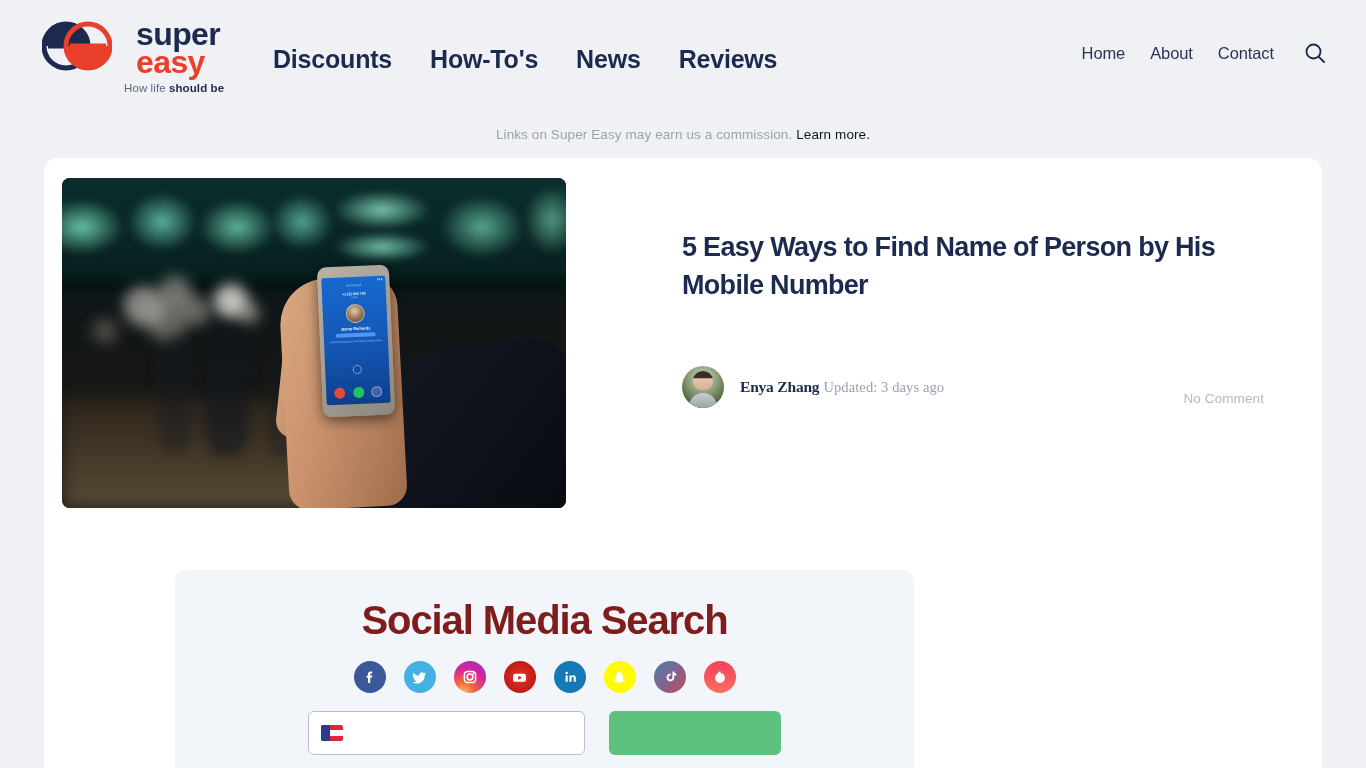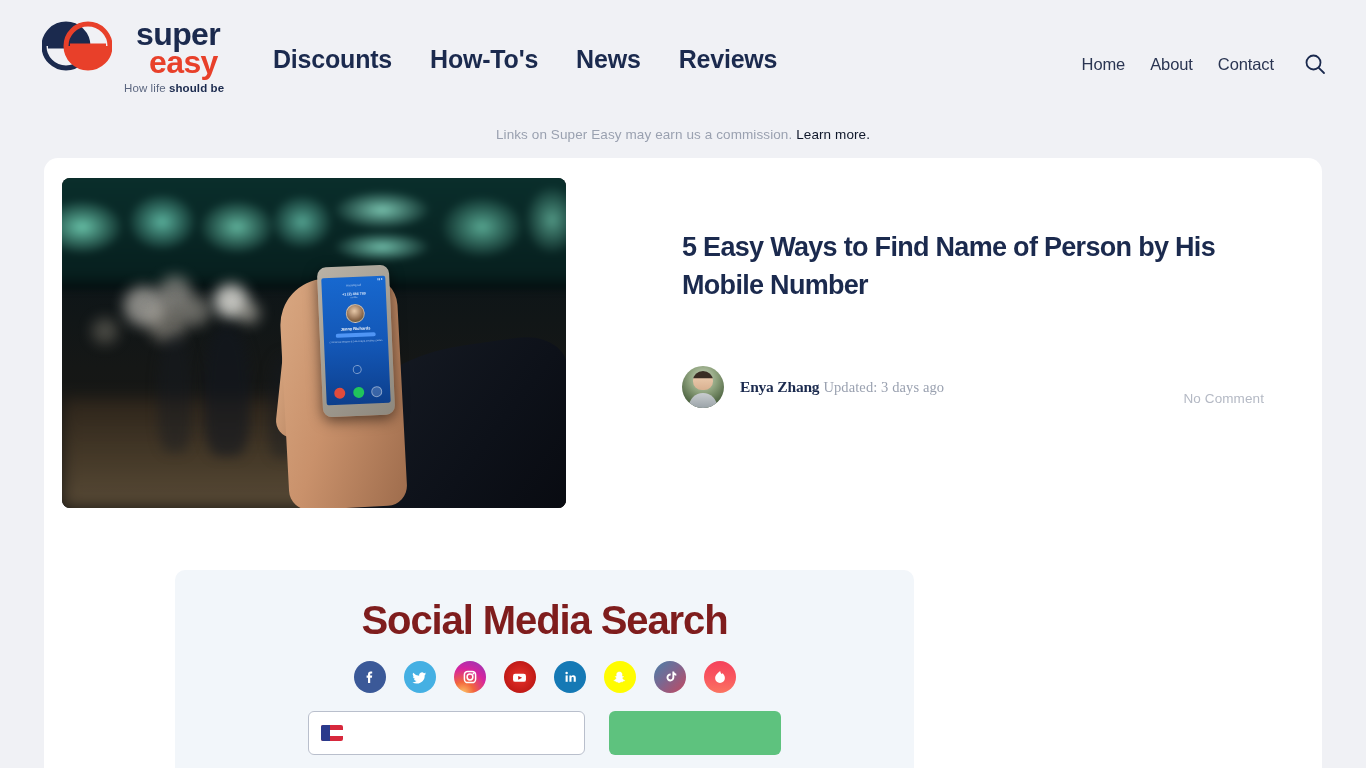--- a/index.html
+++ b/index.html
@@ -25,39 +25,39 @@
   }
   .brand-row { display: flex; gap: 24px; }
   .logo-mark { width: 70px; height: 56px; flex: none; }
   .wordmark { line-height: 0.88; padding-top: 2px; }
   .wordmark .w1 {
     display: block; font-size: 32px; font-weight: 700;
     color: #1b2a4e; letter-spacing: -0.6px;
   }
   .wordmark .w2 {
     display: block; font-size: 32px; font-weight: 700;
-    color: #e8402a; letter-spacing: -0.6px; margin-left: 13px;
+    color: #e8402a; letter-spacing: -0.6px;
   }
   .tagline {
     margin-top: 6px; margin-left: 82px;
     font-size: 11.5px; color: #5c6780; letter-spacing: 0.1px;
     white-space: nowrap;
   }
   .tagline b { color: #1b2a4e; font-weight: 700; }
 
   .nav-main {
     position: absolute; left: 273px; top: 45px;
     display: flex; gap: 38px; align-items: center;
   }
   .nav-main a {
     font-size: 25px; font-weight: 700; color: #1b2a4e;
     text-decoration: none; letter-spacing: -0.2px; white-space: nowrap;
   }
   .nav-right {
-    position: absolute; right: 38px; top: 51px;
+    position: absolute; right: 38px; top: 40px;
     display: flex; gap: 25px; align-items: center;
   }
   .nav-right a {
     font-size: 16.5px; color: #2a3552; text-decoration: none;
     letter-spacing: -0.1px; white-space: nowrap;
   }
   .search-btn {
     width: 26px; height: 26px; display: flex;
     align-items: center; justify-content: center;
     cursor: pointer; margin-left: 3px;

